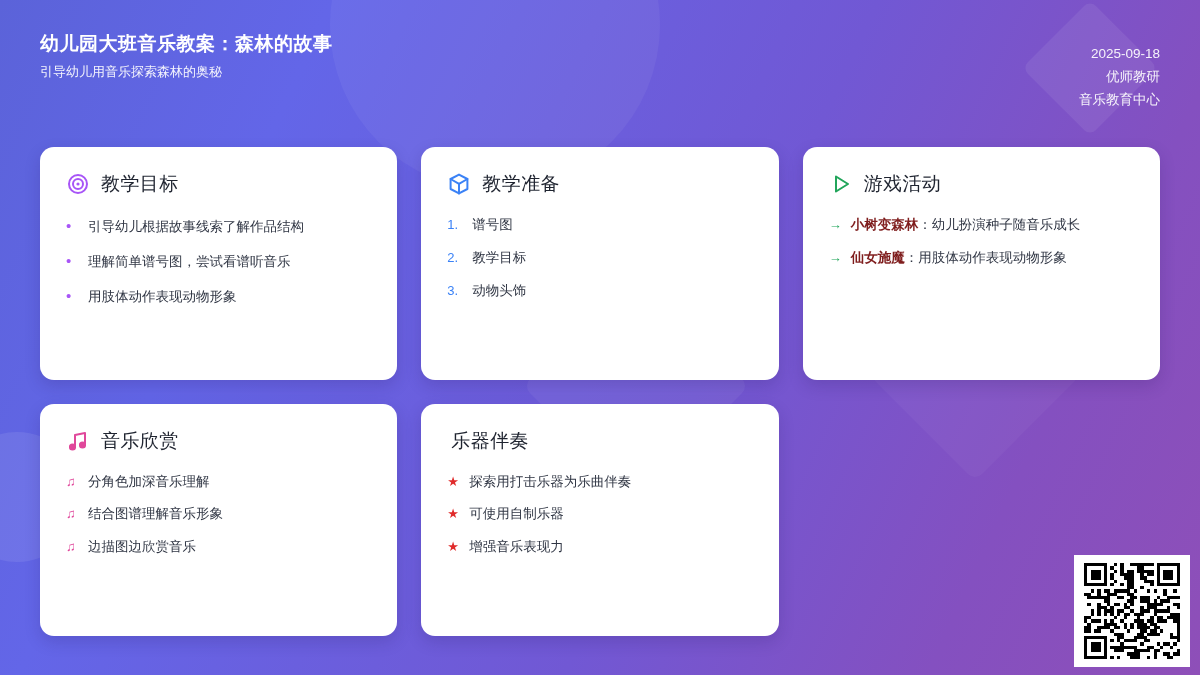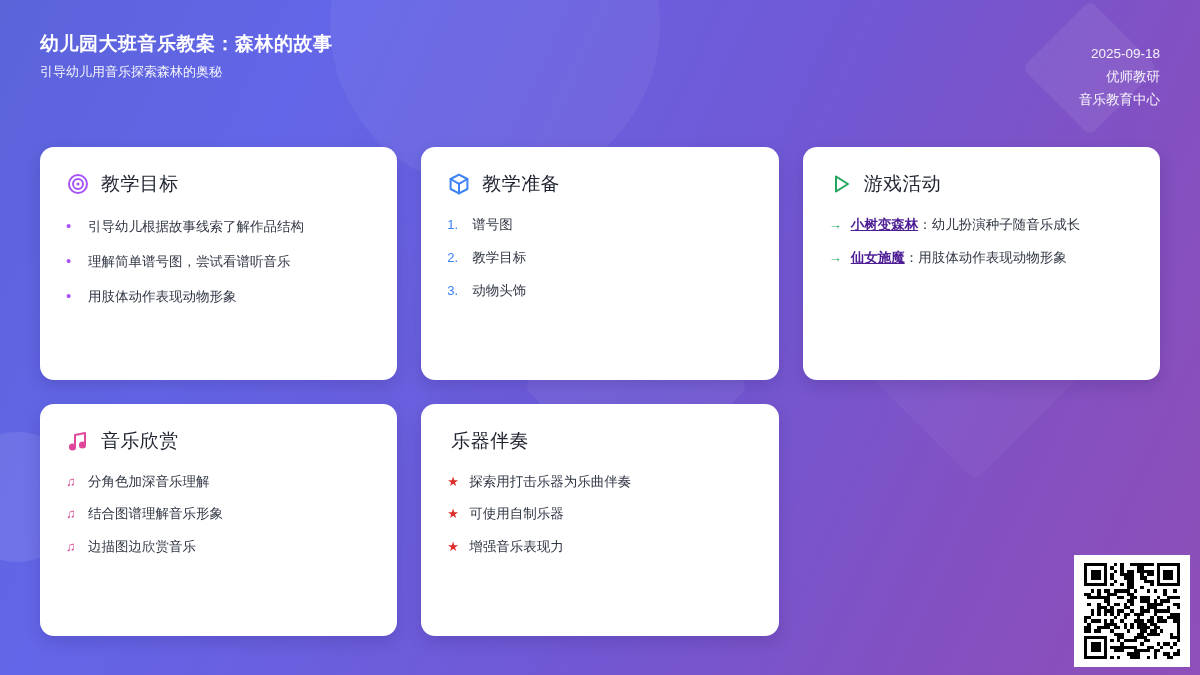--- a/index.html
+++ b/index.html
@@ -101,21 +101,21 @@
     font-size: 13.5px; color: #303644; line-height: 1.45;
   }
   .marker {
     flex: 0 0 auto; font-size: 13px; line-height: 1.45;
     min-width: 13px; display: inline-block;
   }
   .marker.bullet { font-size: 15px; }
   .marker.num, .marker.alpha { min-width: 16px; }
   .item-text { flex: 1 1 auto; }
   .item-text .lead {
-    font-weight: bold; text-decoration: underline; color: #4c1d95;
+    font-weight: bold; color: #7f1d1d;
   }
 
   
   .qr-wrap {
     position: absolute; right: 10px; bottom: 8px;
     width: 116px; height: 112px;
     background: #ffffff;
     padding: 8px;
     z-index: 6;
     display: flex; align-items: center; justify-content: center;

